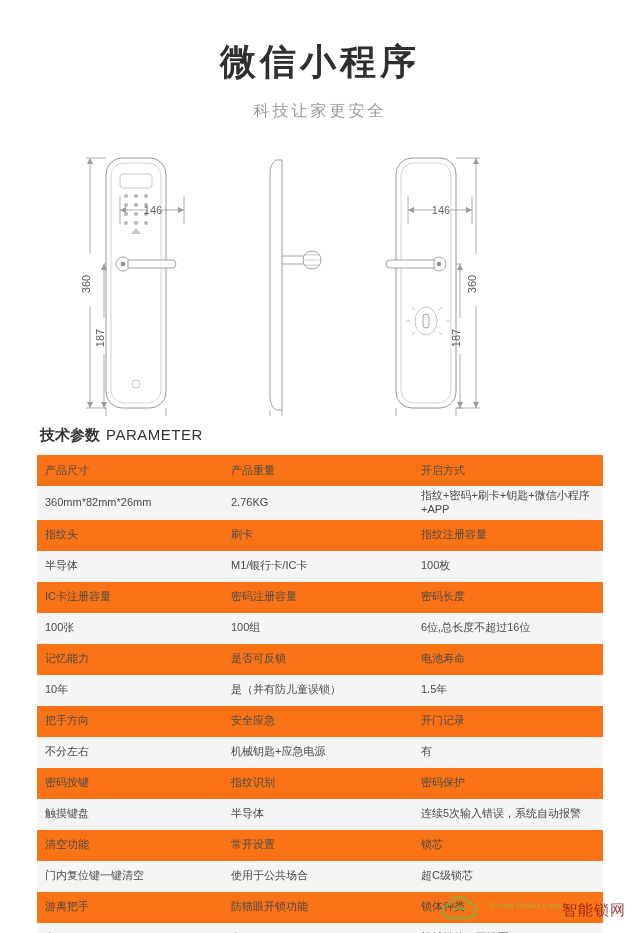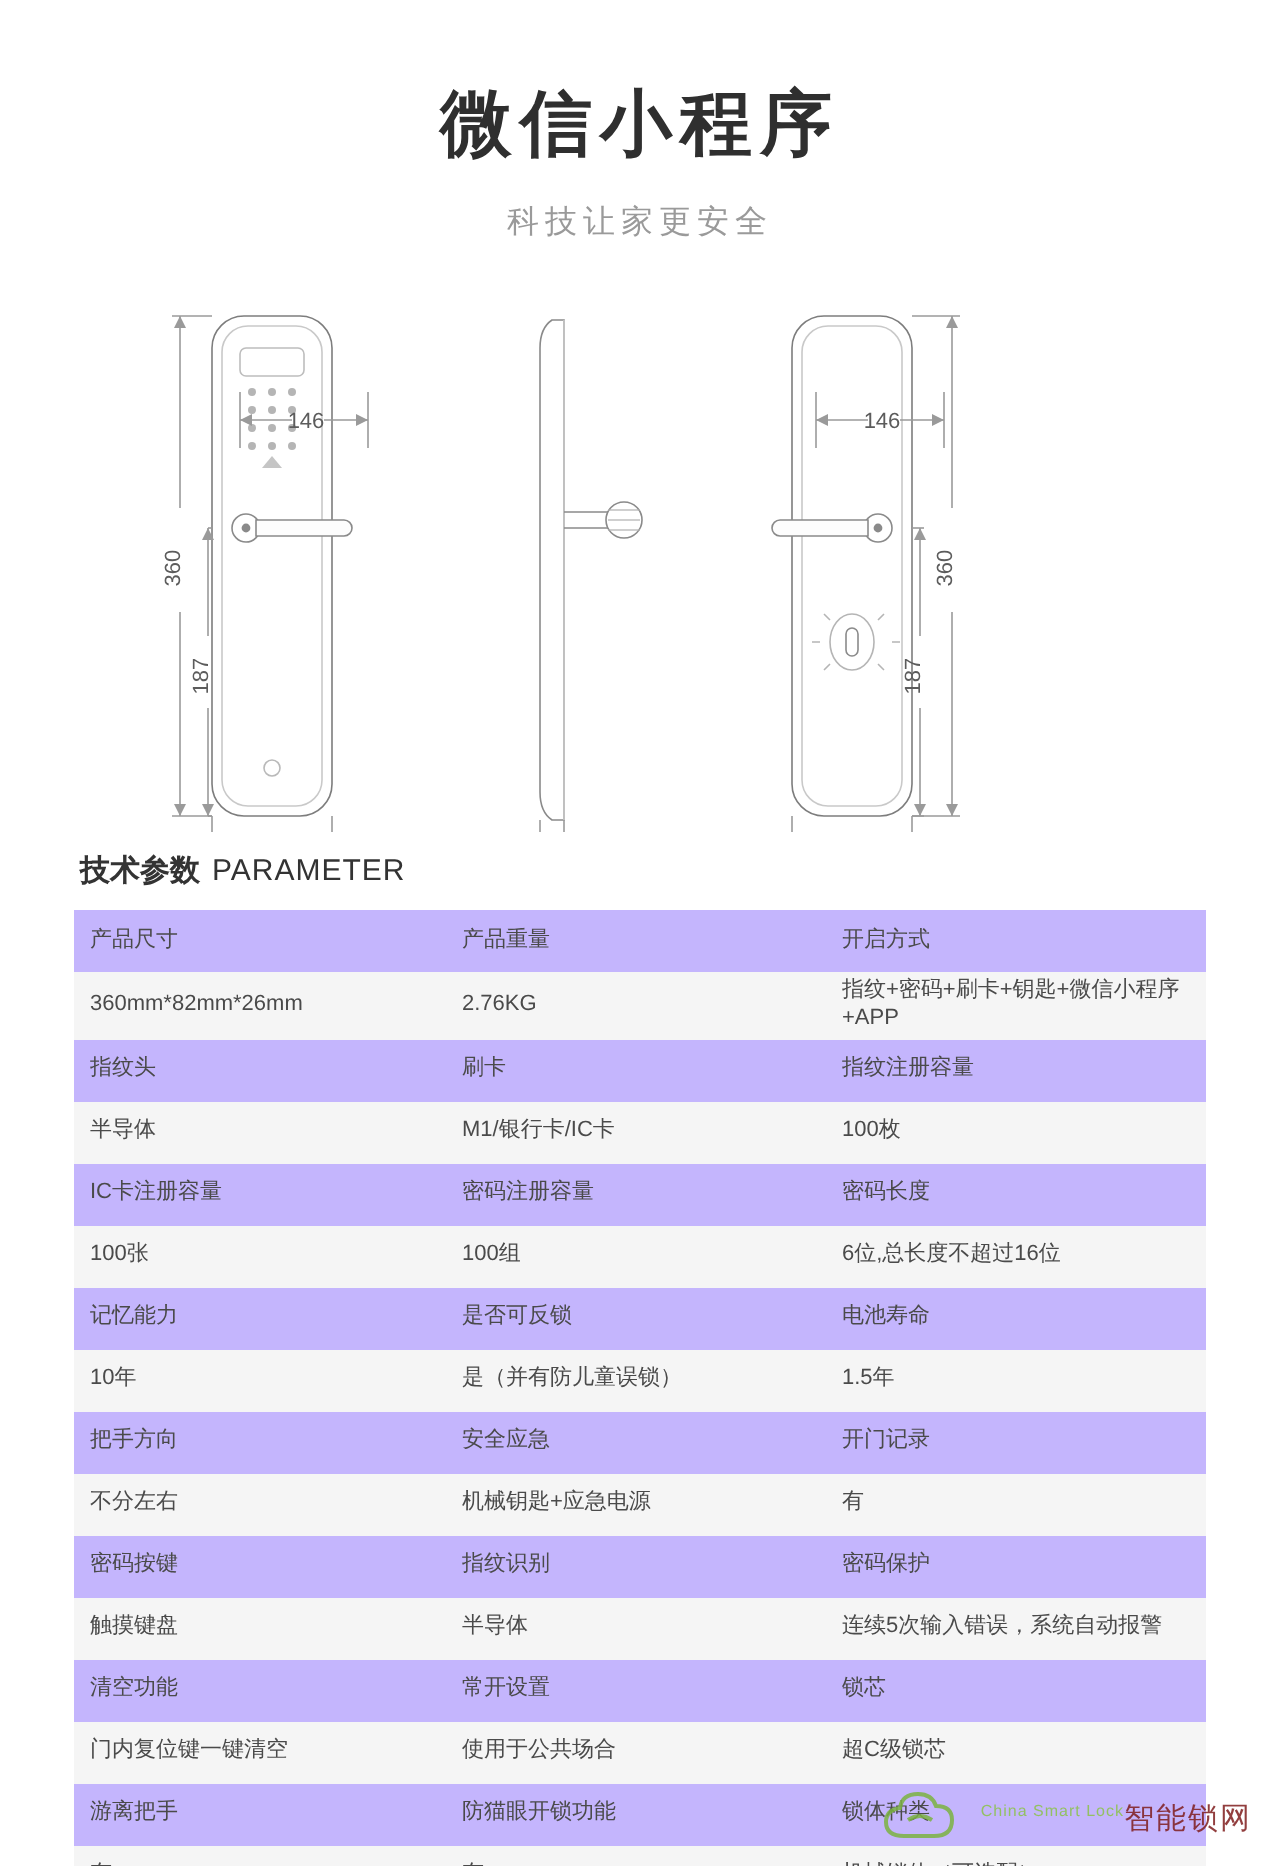--- a/index.html
+++ b/index.html
@@ -63,21 +63,21 @@
     color:#4a4a4a;
   }
   table.spec td{
     height:25px;
     padding:3px 8px;
     vertical-align:middle;
     border:none;
     line-height:1.25;
     word-break:break-all;
   }
-  table.spec tr.odd td{background:#c4b5fd;}
+  table.spec tr.odd td{background:#f97316;}
   table.spec tr.even td{background:#f5f5f5;}
   table.spec col.c1{width:186px;}
   table.spec col.c2{width:190px;}
   table.spec col.c3{width:190px;}
 
   
   .watermark{
     position:absolute;
     right:14px;
     bottom:8px;

